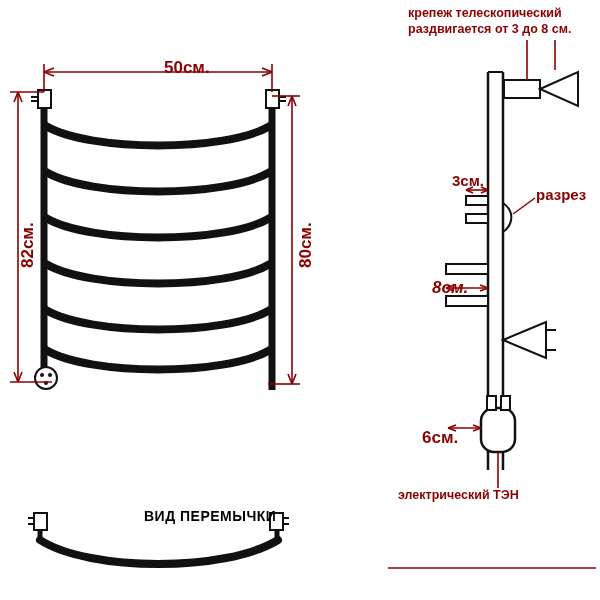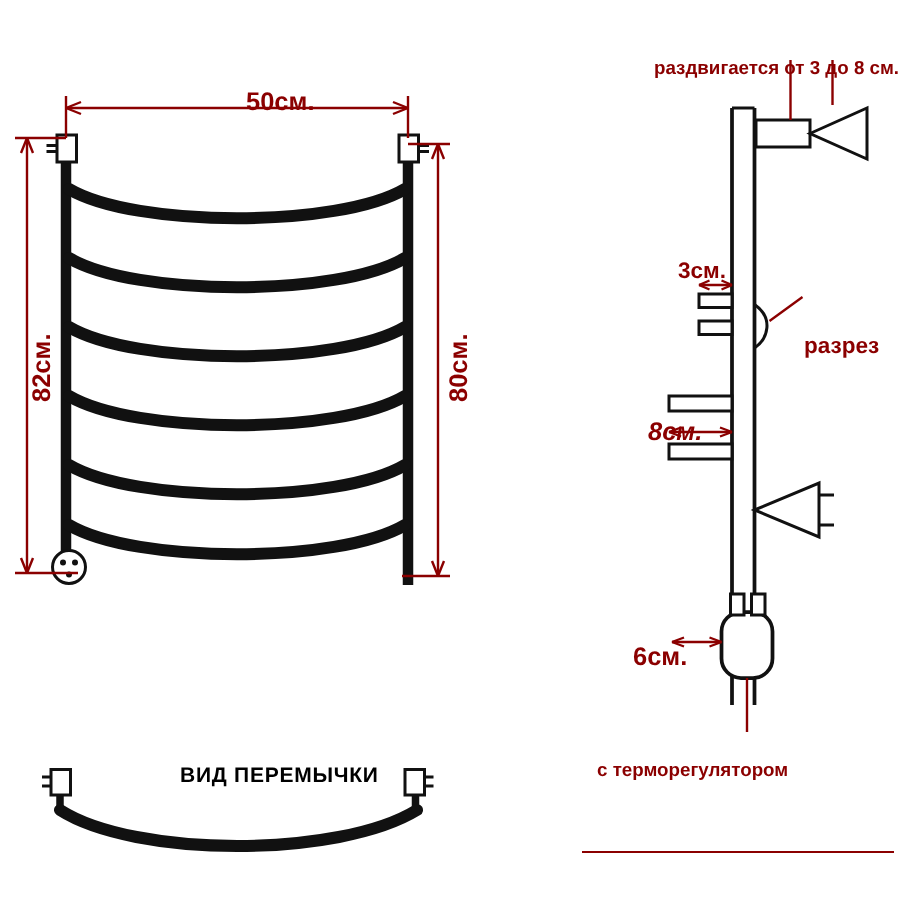--- a/index.html
+++ b/index.html
@@ -151,28 +151,29 @@
       <path d="M388 568 L596 568"></path>
     </g>
   </svg>
 
   <div class="lbl" style="left:152px; top:58px; font-size:17px;margin-left:12px;">50см.</div>
 
   <div class="lbl vert" style="left:18px; top:268px; font-size:17px; transform:rotate(-90deg);">82см.</div>
 
   <div class="lbl vert" style="left:296px; top:268px; font-size:17px; transform:rotate(-90deg);">80см.</div>
 
-  <div class="lbl" style="left:408px; top:38px; font-size:12.5px;margin-left:28px;">раздвигается от 3 до 8 см.</div>
+  <div class="lbl" style="left:408px; top:6px; font-size:12.5px;">крепеж телескопический</div>
+  <div class="lbl" style="left:408px; top:22px; font-size:12.5px;">раздвигается от 3 до 8 см.</div>
 
   <div class="lbl" style="left:452px; top:172px; font-size:15px;">3см.</div>
 
-  <div class="lbl" style="left:536px; top:186px; font-size:15px;margin-top:36px;">разрез</div>
+  <div class="lbl" style="left:536px; top:186px; font-size:15px;">разрез</div>
 
   <div class="lbl" style="left:432px; top:278px; font-size:17px;font-style:italic;">8см.</div>
 
   <div class="lbl" style="left:422px; top:428px; font-size:17px;">6см.</div>
 
-  <div class="lbl" style="left:398px; top:506px; font-size:12.5px;">с терморегулятором</div>
+  <div class="lbl" style="left:398px; top:488px; font-size:12.5px;">электрический   ТЭН</div>
 
-  <div class="blk" style="left:88px; top:508px; font-size:14px; letter-spacing:0.5px;padding-left:32px;">ВИД ПЕРЕМЫЧКИ</div>
+  <div class="blk" style="left:112px; top:508px; font-size:14px; letter-spacing:0.5px;padding-left:32px;">ВИД ПЕРЕМЫЧКИ</div>
 
 
 </div>
 
 </body></html>

